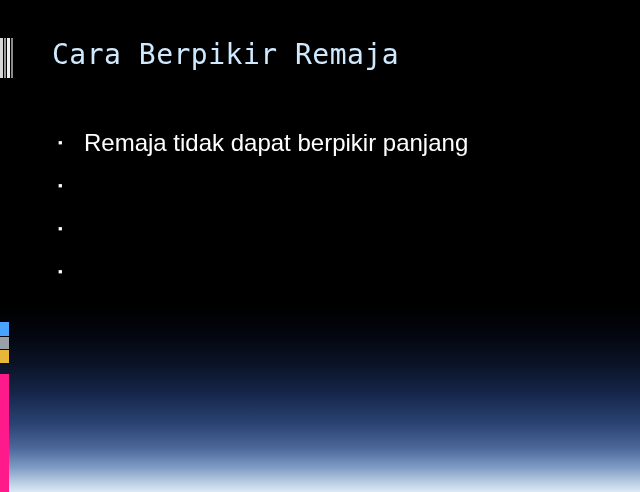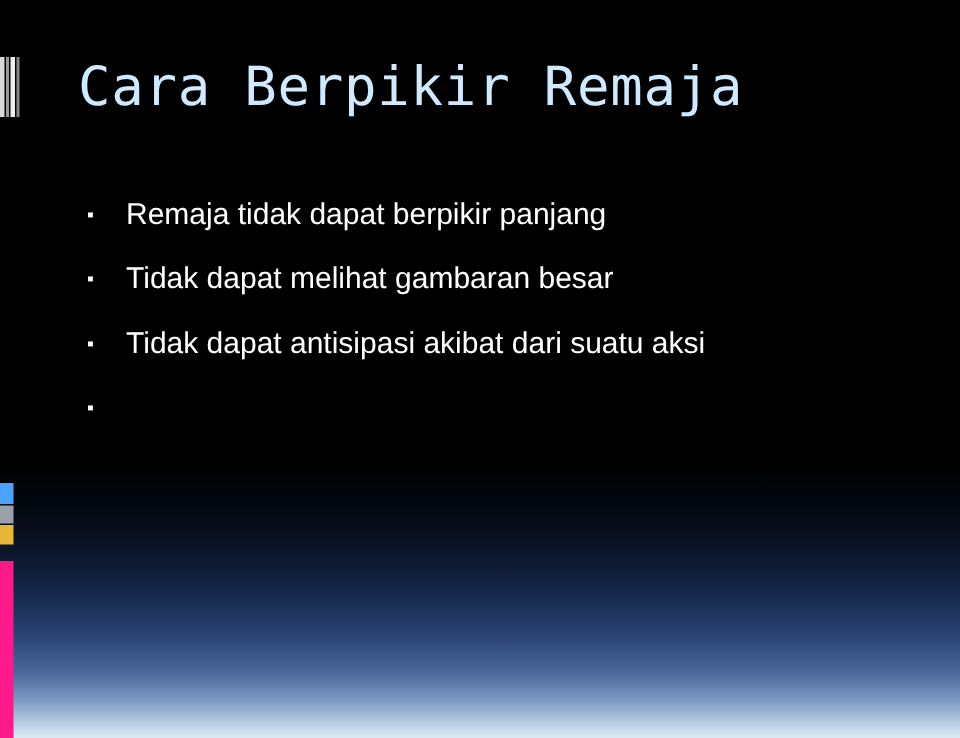--- a/index.html
+++ b/index.html
@@ -73,21 +73,21 @@
     height: 118px;
     background: #ff1a8c;
   }
 
   .title {
     position: absolute;
     left: 52px;
     top: 38px;
     color: #cfe9ff;
     font-family: "DejaVu Sans Mono", monospace;
-    font-size: 36px;
+    font-size: 28px;
     letter-spacing: 0.5px;
     white-space: nowrap;
   }
 
   .bullets {
     position: absolute;
     left: 58px;
     top: 128px;
     width: 560px;
   }
@@ -98,21 +98,21 @@
   }
   .bullet-marker {
     color: #ffffff;
     font-size: 13px;
     line-height: 30px;
     width: 26px;
     flex: 0 0 26px;
   }
   .bullet-text {
     color: #ffffff;
-    font-size: 20px;
+    font-size: 24px;
     line-height: 30px;
     white-space: nowrap;
   }
 </style>
 </head>
 <body>
 
 <div id="slide">
 
   <div class="bg-gradient"></div>
@@ -136,26 +136,24 @@
 
   <div class="bullets">
 
     <div class="bullet-row">
       <span class="bullet-marker">▪</span>
       <span class="bullet-text">Remaja tidak dapat berpikir panjang</span>
     </div>
 
     <div class="bullet-row">
       <span class="bullet-marker">▪</span>
-      <span class="bullet-text">Tidak dapat melihat gambaran besar</span>
     </div>
 
     <div class="bullet-row">
       <span class="bullet-marker">▪</span>
-      <span class="bullet-text">Tidak dapat antisipasi akibat dari suatu aksi</span>
     </div>
 
     <div class="bullet-row">
       <span class="bullet-marker">▪</span>
     </div>
 
   </div>
 </div>
 
 </body></html>

